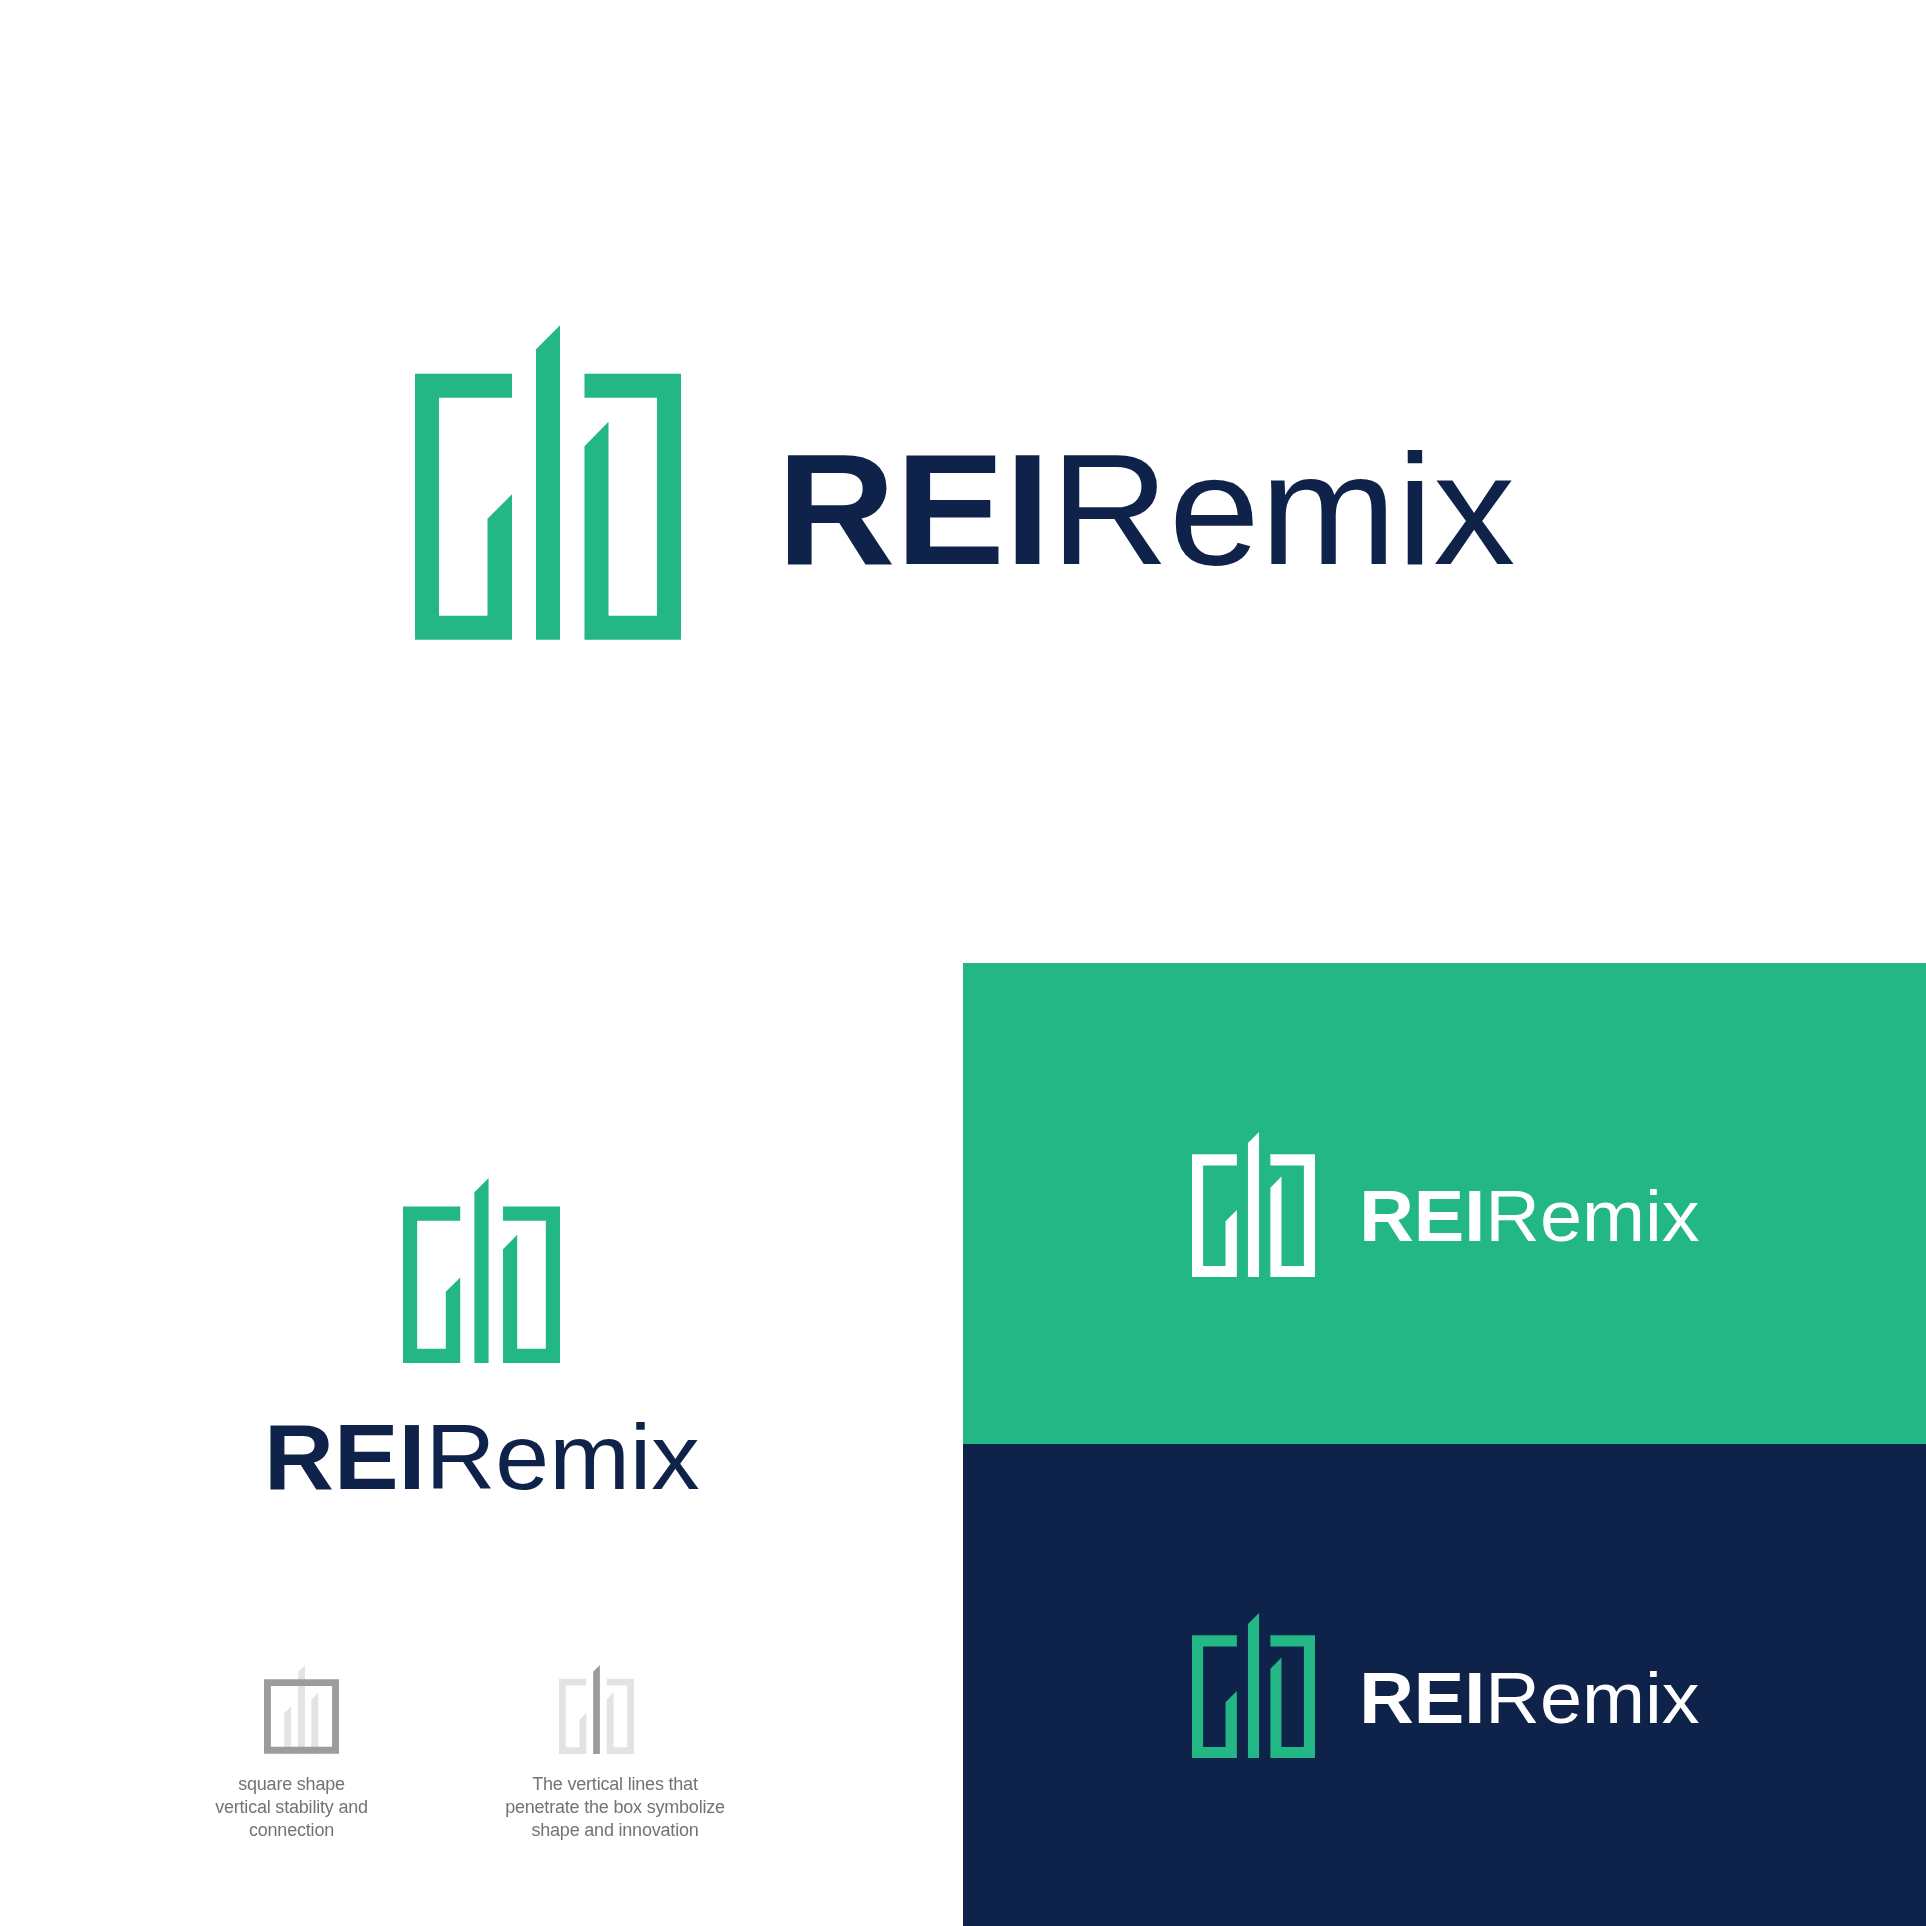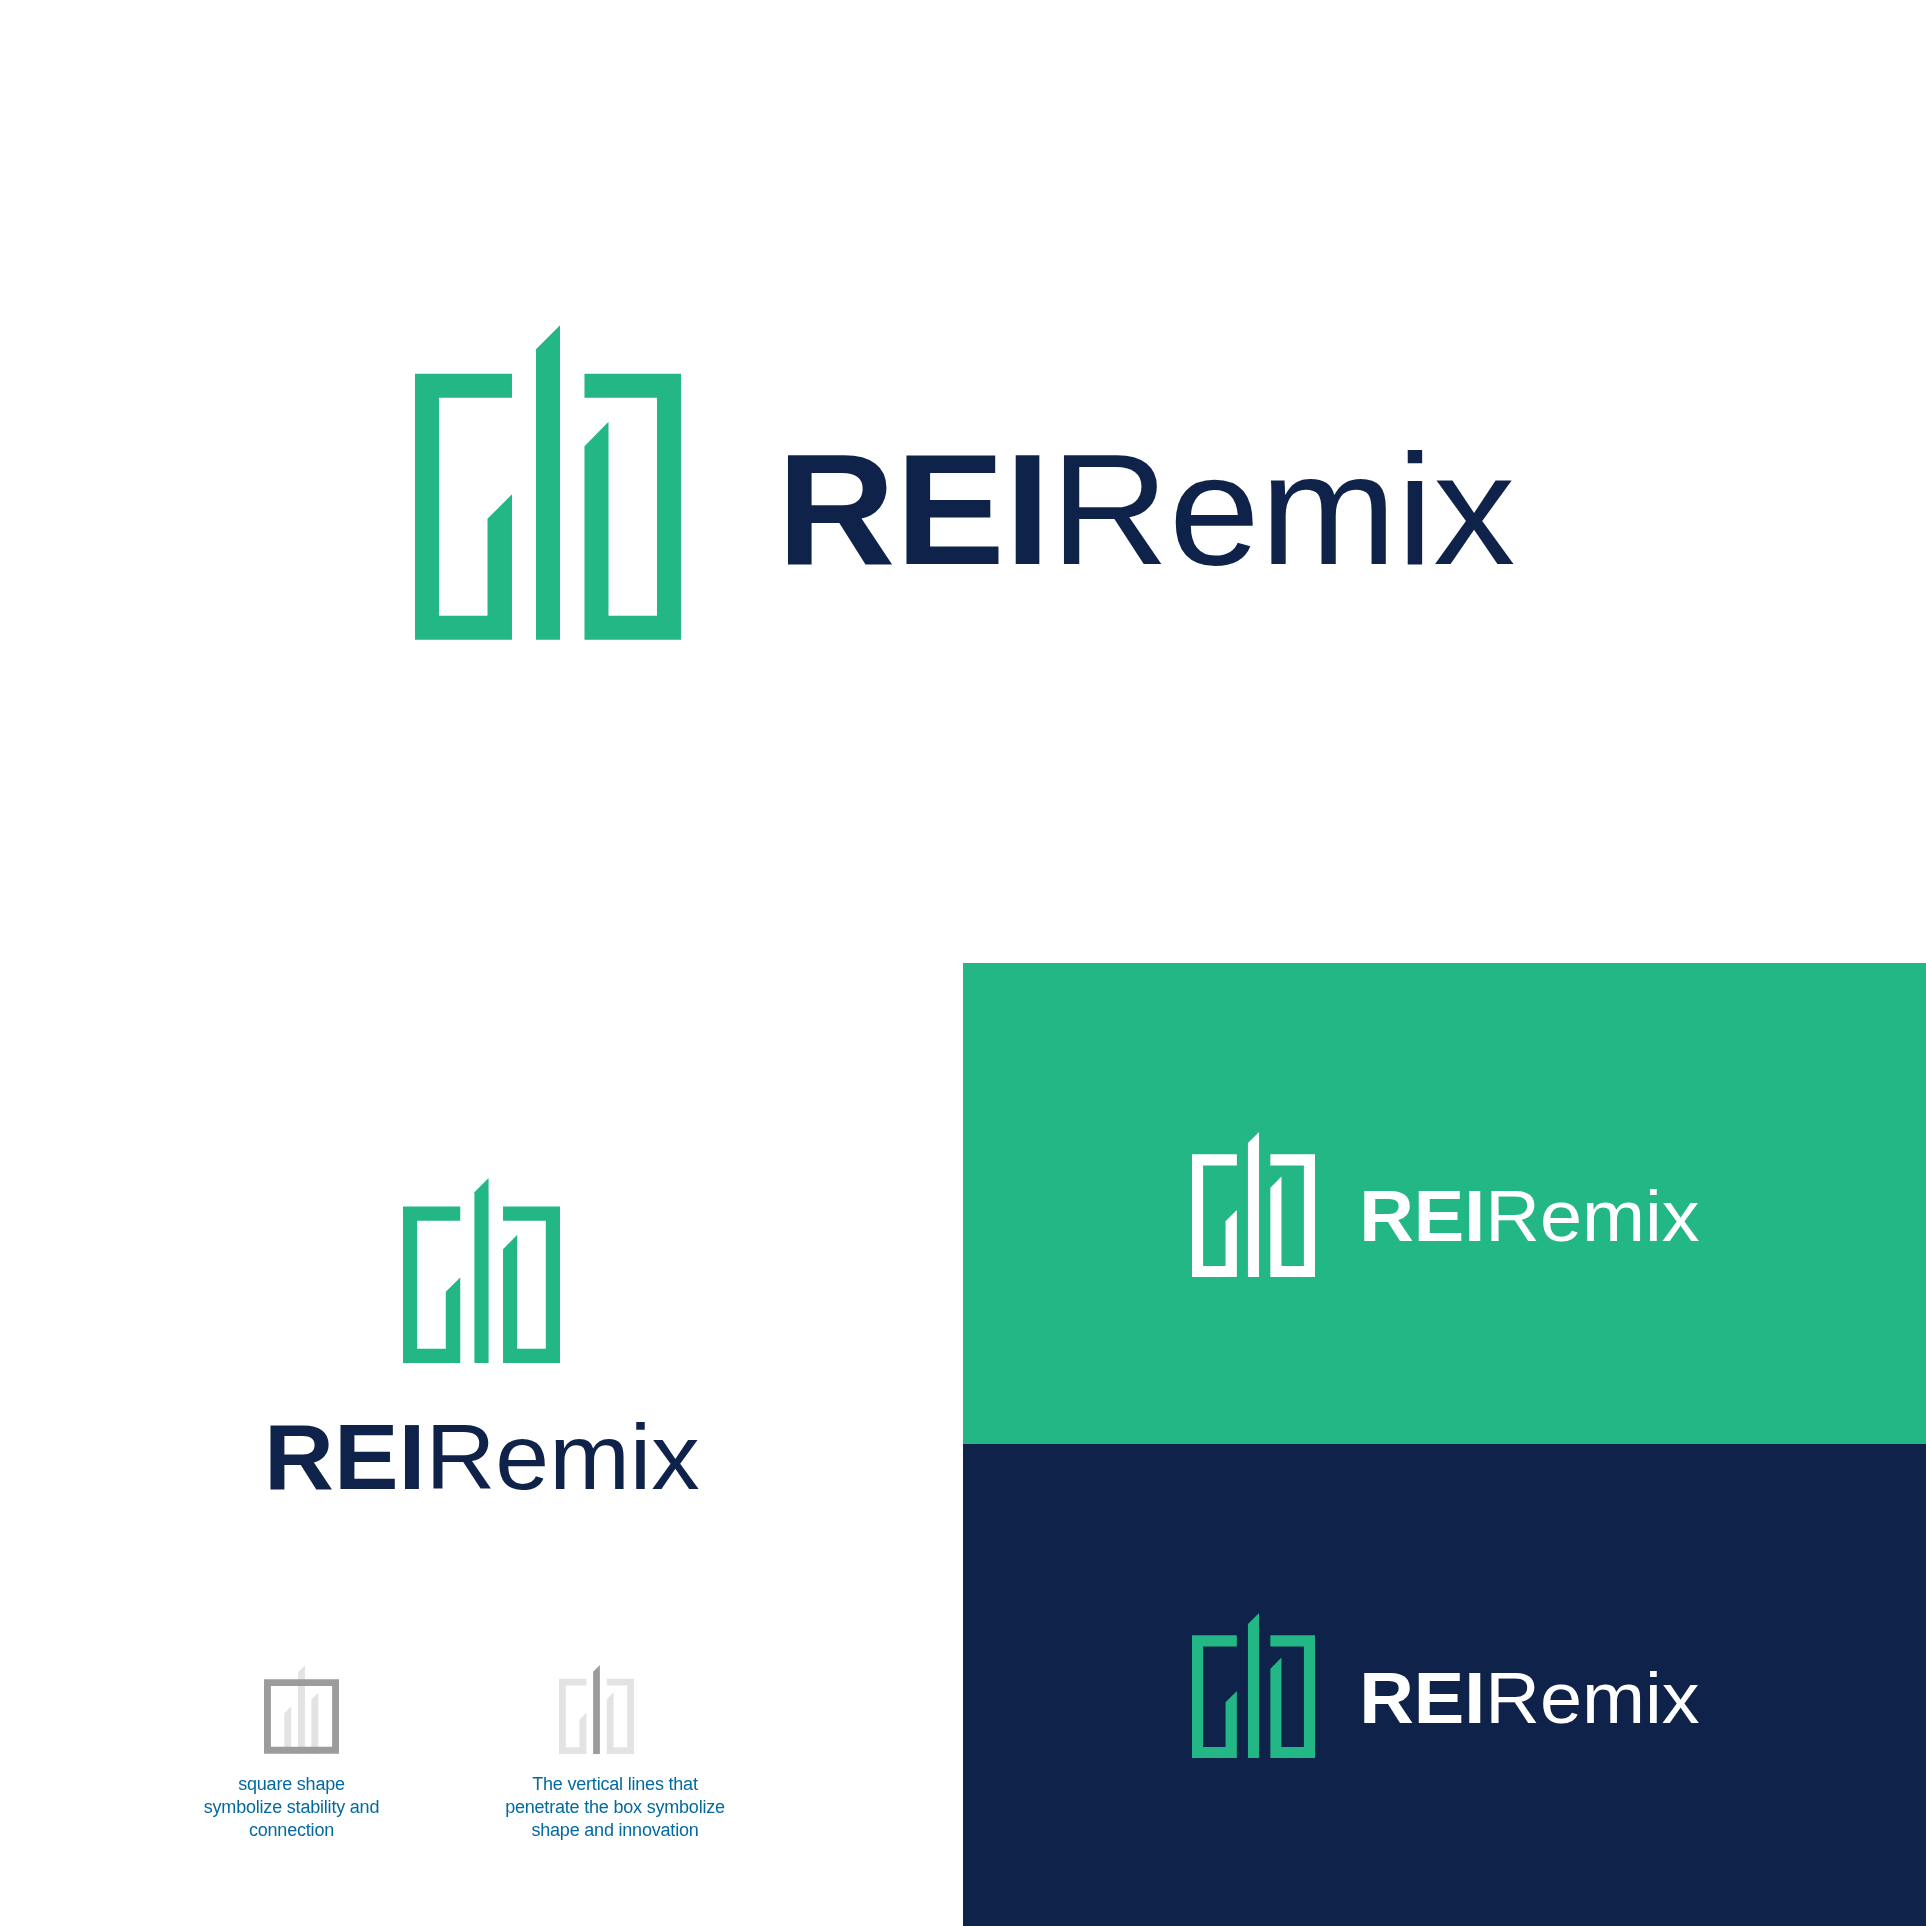--- a/index.html
+++ b/index.html
@@ -12,21 +12,21 @@
   .panel { position: absolute; }
   .mark { position: absolute; display: block; }
   .wordmark { position: absolute; display: block; overflow: visible; }
   .wordmark text { font-family: "Liberation Sans", sans-serif; }
   .caption {
     position: absolute;
     text-align: center;
     font-family: "Liberation Sans", sans-serif;
     font-size: 18px;
     line-height: 23px;
-    color: #0369a1;
+    color: #737373;
     letter-spacing: -0.2px;
   }
   .caption span { display: block; white-space: nowrap; }
 </style>
 </head>
 <body>
 
 <svg width="0" height="0" style="position:absolute" aria-hidden="true">
   <defs>
 
@@ -76,21 +76,21 @@
     <path d="M44 104 L59 89 V192 H44 Z"></path>
     <path d="M74 15 L89 0 V192 H74 Z"></path>
     <path d="M103 74 L118 59 V192 H103 Z"></path>
   </g>
 
   <path fill="#9c9c9c" fill-rule="evenodd" d="M0 30 H163 V192 H0 Z M15 45 V177 H148 V45 Z"></path>
 </svg>
 
 <div class="caption" style="left:190px; top:1773px; width:203px;">
   <span>square shape</span>
-  <span>symbolize stability and</span>
+  <span>vertical stability and</span>
   <span>connection</span>
 </div>
 
 <svg class="mark" style="left:559px; top:1665px; width:75px; height:89px;" viewBox="0 0 576 681" preserveAspectRatio="none">
   <g fill="#e3e3e3">
     <use href="#mark-left"></use>
       <use href="#mark-right"></use>
   </g>
   <g fill="#9c9c9c">
     <use href="#mark-center"></use>

